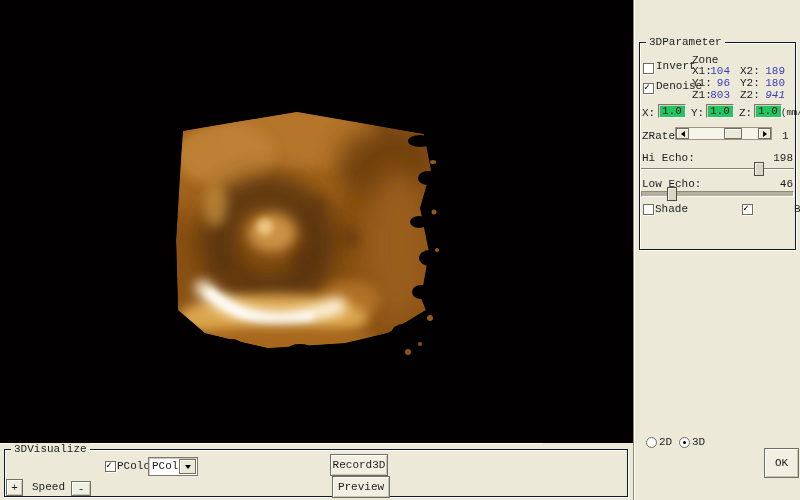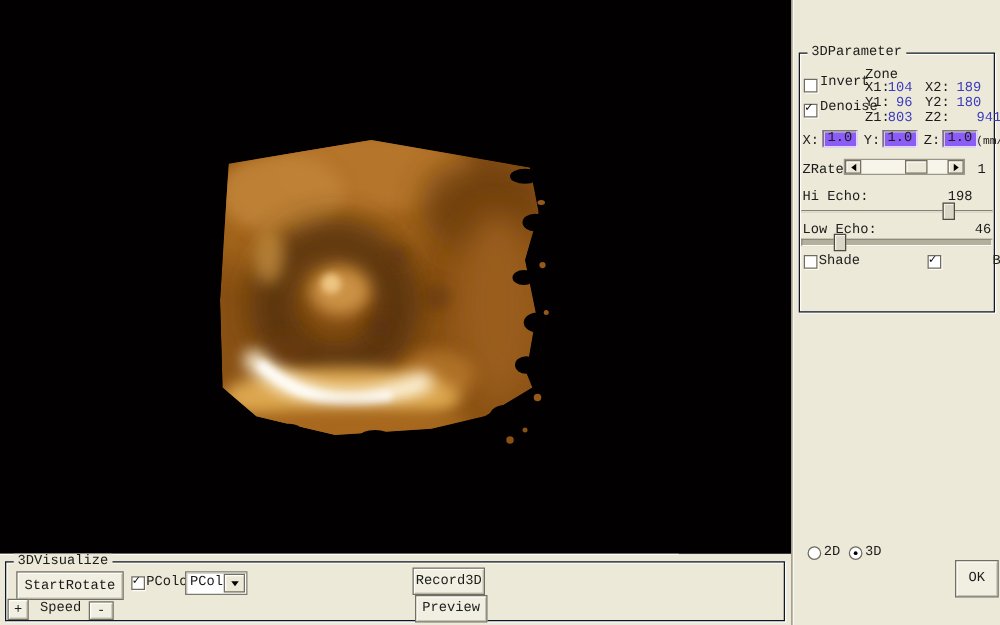--- a/index.html
+++ b/index.html
@@ -33,21 +33,21 @@
             box-shadow:1px 1px 0 #fdfcf5;}
   .checkbox::after{content:"✓";position:absolute;left:0px;top:-3px;font-size:10px;
                    font-weight:bold;color:#000;visibility:hidden;}
   .checkbox.on::after{visibility:visible;}
   .radio{width:9px;height:9px;background:#fff;border:1px solid #6e6c60;border-radius:50%;}
   .radio::after{content:"";position:absolute;left:3px;top:3px;width:3px;height:3px;
                 border-radius:50%;background:#000;visibility:hidden;}
   .radio.on::after{visibility:visible;}
 
   
-  .textfield{background:#8b5cf6;border:1px solid #7c7a6c;border-right-color:#fff;border-bottom-color:#fff;
+  .textfield{background:#22c55e;border:1px solid #7c7a6c;border-right-color:#fff;border-bottom-color:#fff;
              box-shadow:inset 1px 1px 0 #cfccba;font-family:inherit;font-size:11px;
              padding:0 0 0 3px;margin:0;line-height:12px;color:#1c1c1c;}
 
   
   .slider-track{height:1px;background:#85836f;border-bottom:1px solid #fdfcf5;}
   .slider-track.thick{height:4px;background:#b3b09e;border:1px solid #8d8a7c;border-bottom-color:#fdfcf5;border-right-color:#fdfcf5;}
   .slider-thumb{width:8px;height:12px;background:#d9d6c6;border:1px solid #4e4c42;
                 box-shadow:inset 1px 1px 0 #f4f2e6;}
 
   
@@ -149,21 +149,21 @@
     <span class="abs blue r" style="left:62px;top:22px;width:28px;">104</span>
     <span class="abs" style="left:100px;top:22px;">X2:</span>
     <span class="abs blue r" style="left:112px;top:22px;width:33px;">189</span>
     <span class="abs" style="left:52px;top:34px;">Y1:</span>
     <span class="abs blue r" style="left:62px;top:34px;width:28px;">96</span>
     <span class="abs" style="left:100px;top:34px;">Y2:</span>
     <span class="abs blue r" style="left:112px;top:34px;width:33px;">180</span>
     <span class="abs" style="left:52px;top:46px;">Z1:</span>
     <span class="abs blue r" style="left:62px;top:46px;width:28px;">803</span>
     <span class="abs" style="left:100px;top:46px;">Z2:</span>
-    <span class="abs blue r" style="left:128px;top:46px;width:33px;">941</span>
+    <span class="abs blue r" style="left:112px;top:46px;width:33px;font-style:italic;">941</span>
 
     <span class="abs" style="left:2px;top:64px;">X:</span>
     <input class="abs textfield" style="left: 18px; top: 61px; width: 23px; height: 12px;" value="1.0">
     <span class="abs" style="left:51px;top:64px;">Y:</span>
     <input class="abs textfield" style="left: 66px; top: 61px; width: 23px; height: 12px;" value="1.0">
     <span class="abs" style="left:99px;top:64px;">Z:</span>
     <input class="abs textfield" style="left: 114px; top: 61px; width: 23px; height: 12px;" value="1.0">
     <span class="abs unit" style="left:141px;top:65px;">(mm/p)</span>
 
     <span class="abs" style="left:2px;top:87px;">ZRate</span>
@@ -172,21 +172,21 @@
           <div class="tri-l"></div>
         </div>
       <div class="sb-thumb" style="left: 48px;"></div>
       <div class="sb-btn" style="right:0;">
           <div class="tri-r"></div>
         </div>
     </div>
     <span class="abs" style="left:142px;top:87px;">1</span>
 
     <span class="abs" style="left:2px;top:109px;">Hi Echo:</span>
-    <span class="abs r" style="left:103px;top:109px;width:35px;">198</span>
+    <span class="abs r" style="left:118px;top:109px;width:35px;">198</span>
     <div class="abs slider-track" style="left:1px;top:125px;width:153px;"></div>
     <div class="abs slider-thumb" style="top: 119px; left: 114px;"></div>
 
     <span class="abs" style="left:2px;top:135px;">Low Echo:</span>
     <span class="abs r" style="left:118px;top:135px;width:35px;">46</span>
     <div class="abs slider-track thick" style="left:1px;top:148px;width:151px;"></div>
     <div class="abs slider-thumb" style="top: 144px; left: 27px;"></div>
 
     <div class="abs checkbox" style="left:3px;top:161px;"></div>
     <span class="abs" style="left:15px;top:160px;">Shade</span>
@@ -199,21 +199,20 @@
   <div class="abs radio on" style="left:45px;top:437px;"></div>
   <span class="abs" style="left:58px;top:436px;">3D</span>
   <div class="abs btn" style="left:130px;top:448px;width:33px;height:28px;">OK</div>
 </div>
 
 <div class="abs" id="bottom-panel">
   <div class="abs groupbox" style="left:4px;top:6px;width:622px;height:46px;">
     <span class="gb-label">3DVisualize</span>
   </div>
 
-  <div class="abs btn" style="left:13px;top:14px;width:84px;height:21px;">StartRotate</div>
   <div class="abs btn" style="left:6px;top:36px;width:15px;height:15px;">+</div>
   <span class="abs" style="left:32px;top:38px;">Speed</span>
   <div class="abs btn" style="left:71px;top:38px;width:18px;height:13px;">-</div>
 
   <div class="abs checkbox on" style="left:105px;top:18px;"></div>
   <span class="abs" style="left:117px;top:17px;">PColor</span>
   <div class="abs combo" style="left:148px;top:14px;width:48px;height:17px;">
     <span class="combo-text">PColor</span>
     <div class="combo-btn">
         <div class="tri-d"></div>

